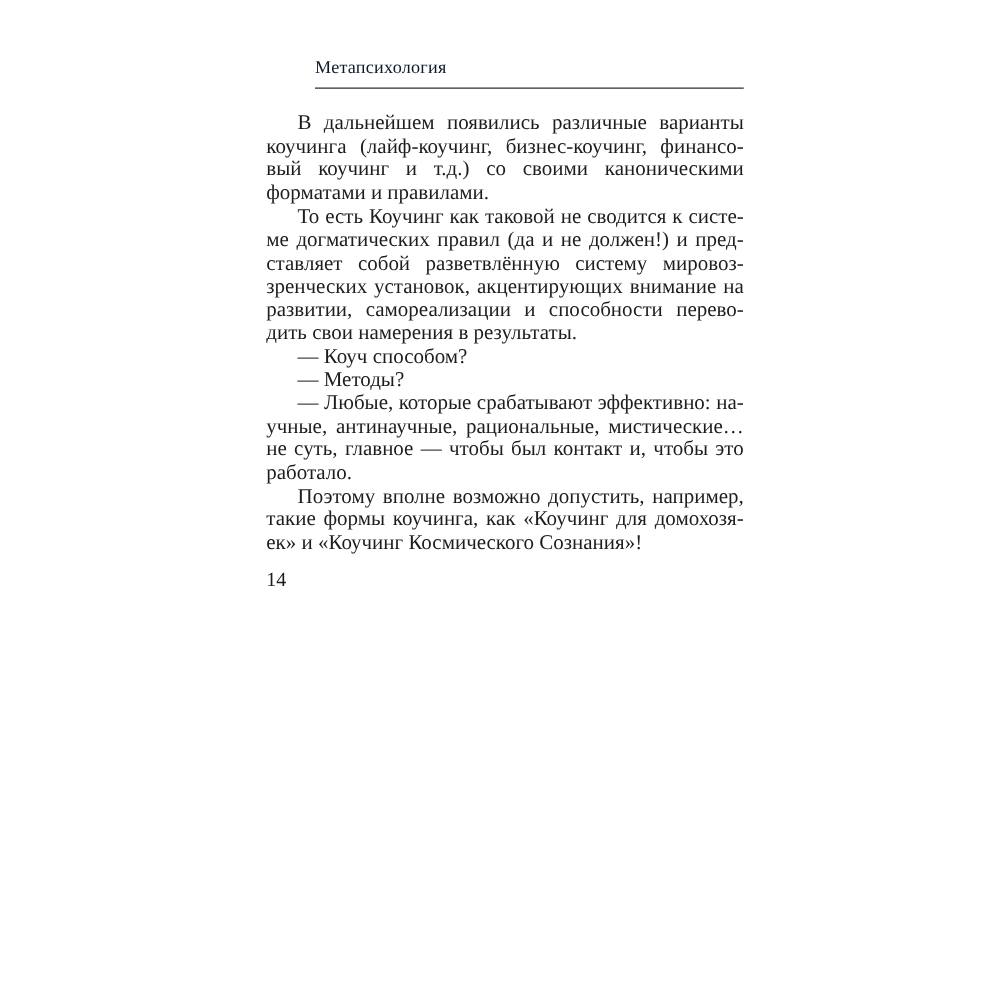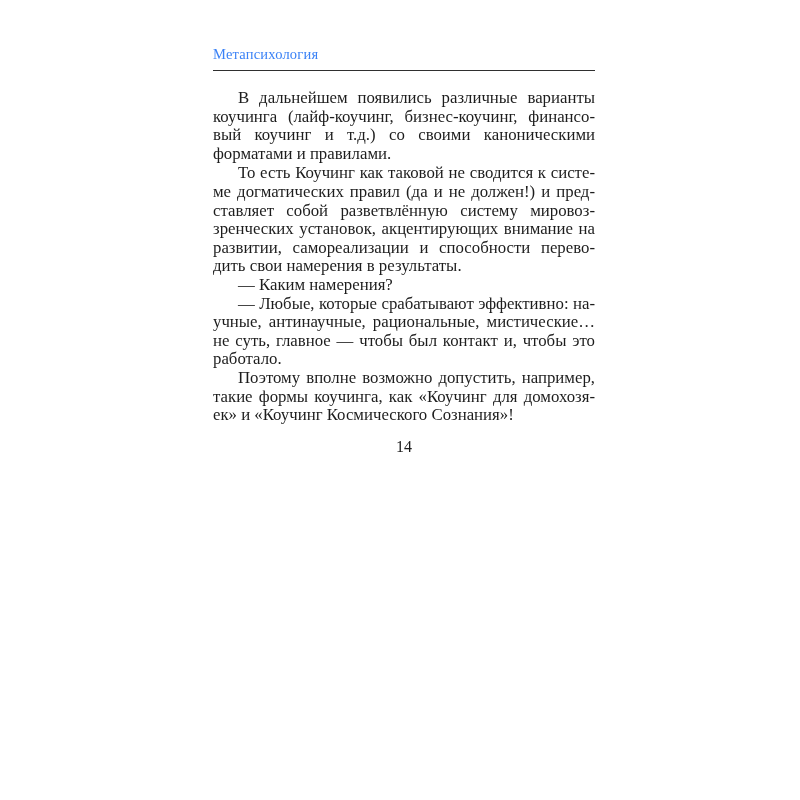--- a/index.html
+++ b/index.html
@@ -17,58 +17,60 @@
   .page {
     width: 382px;
     margin-left: 213px;
     padding-top: 46px;
     box-sizing: content-box;
   }
   .running-head {
     font-size: 14.5px;
     line-height: 17px;
     letter-spacing: 0.2px;
-    color: #3b82f6;
+    color: #0f172a;
     padding-bottom: 7px;
     border-bottom: 1.6px solid #2f2f2f;
+    margin-left: 39px;
   }
   .body-text {
     margin-top: 18px;
     font-size: 16.8px;
     line-height: 18.6px;
     text-align: justify;
     hyphens: manual;
     -webkit-hyphens: manual;
   }
   .body-text p {
     margin: 0;
     text-indent: 25px;
   }
   .body-text p.gap-before {
     margin-top: 1px;
   }
   .page-number {
     margin-top: 13px;
-    text-align: center;
+    text-align: left;
     font-size: 16px;
     color: #1d1d1d;
   }
 </style>
 </head>
 <body>
 
 <div class="page">
 
   <div class="running-head">
     <span>Метапсихология</span>
   </div>
 
   <div class="body-text">
     <p>В дальнейшем появились различные варианты коучинга (лайф-коучинг, бизнес-коучинг, финансо­вый коучинг и т.д.) со своими каноническими форма­тами и правилами.</p>
     <p class="gap-before">То есть Коучинг как таковой не сводится к систе­ме догматических правил (да и не должен!) и пред­ставляет собой разветвлённую систему мировоз­зренческих установок, акцентирующих внимание на развитии, самореализации и способности перево­дить свои намерения в результаты.</p>
-    <p>— Каким намерения?</p>
+    <p>— Коуч способом?</p>
+    <p>— Методы?</p>
     <p>— Любые, которые срабатывают эффективно: на­учные, антинаучные, рациональные, мистические… не суть, главное — чтобы был контакт и, чтобы это работало.</p>
     <p>Поэтому вполне возможно допустить, например, такие формы коучинга, как «Коучинг для домохозя­ек» и «Коучинг Космического Сознания»!</p>
   </div>
 
   <div class="page-number">14</div>
 
 </div>
 
 </body></html>

